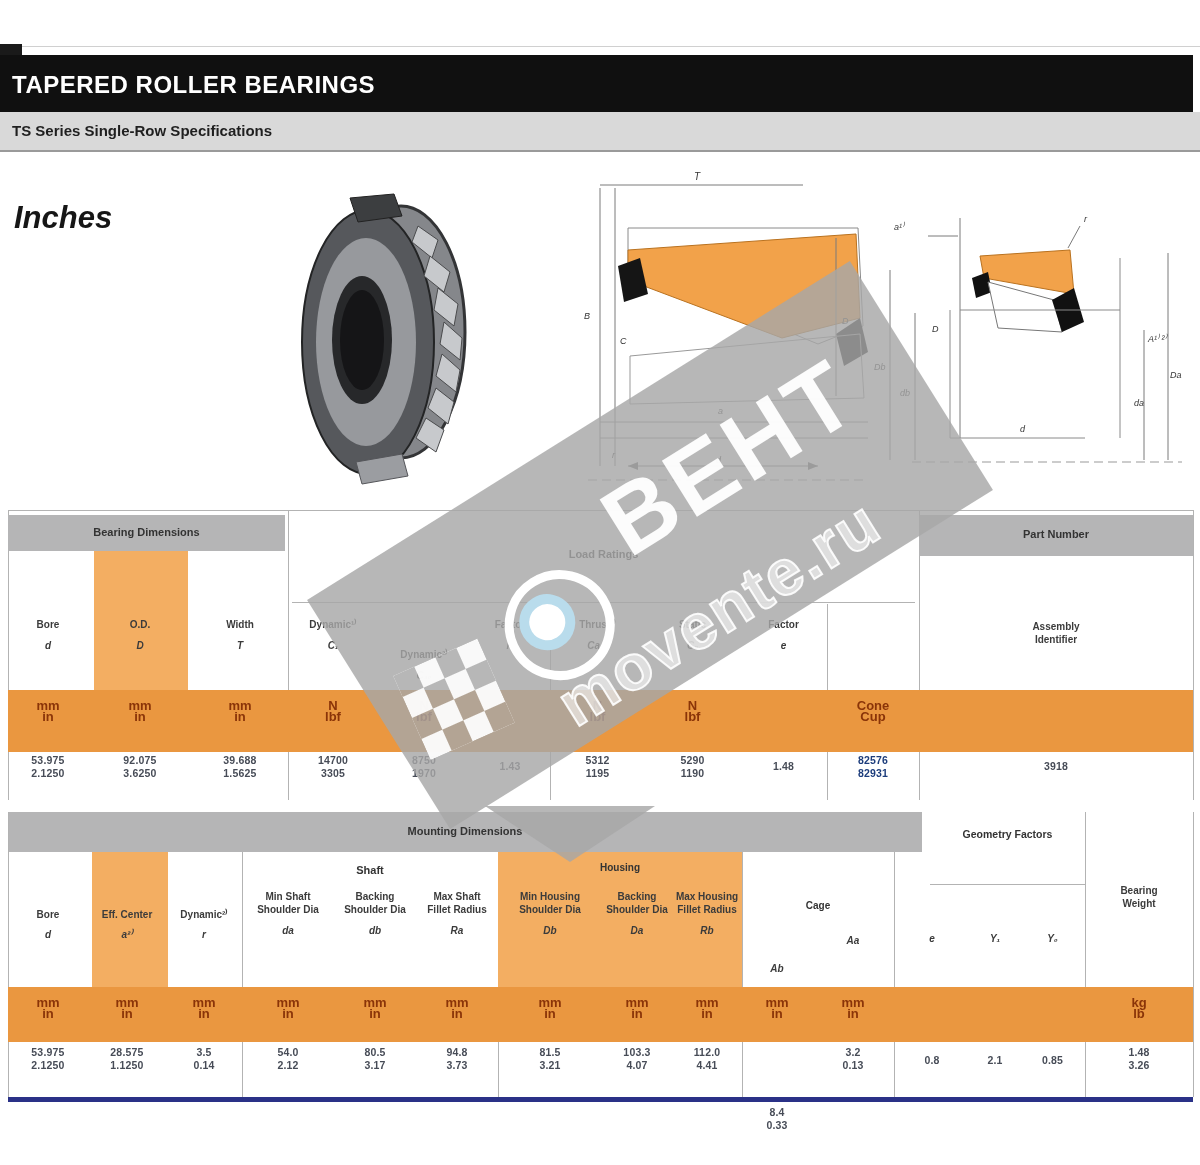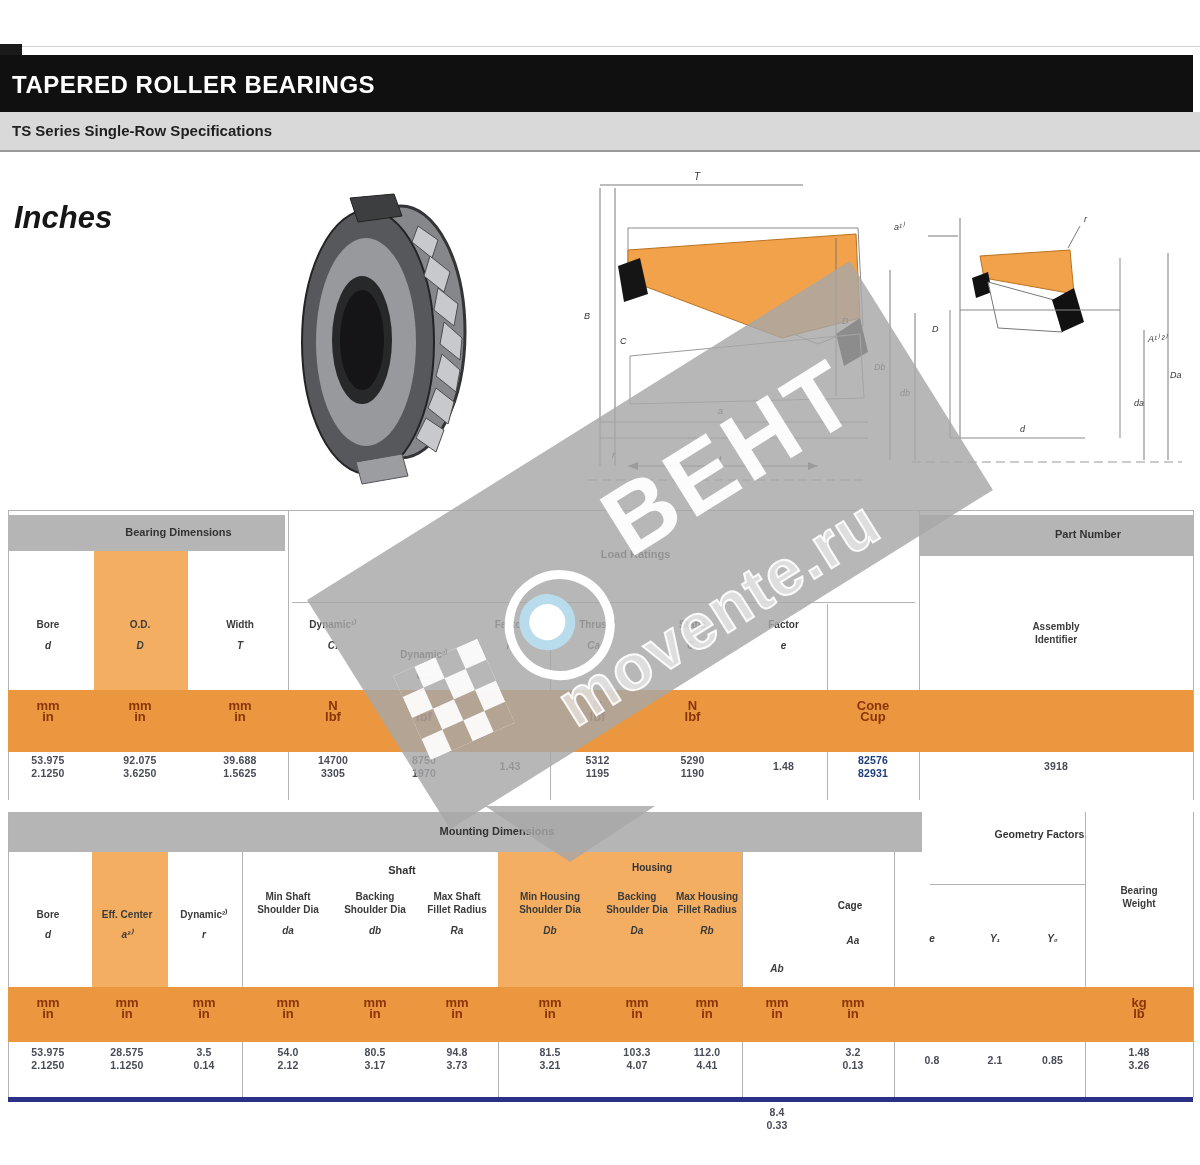--- a/index.html
+++ b/index.html
@@ -5,21 +5,21 @@
   html,body{margin:0;padding:0;background:#fff;}
   .page{position:relative;width:1200px;height:1165px;background:#fff;overflow:hidden;
         font-family:"Liberation Sans",sans-serif;}
   .abs{position:absolute;}
   .blackbar{background:#101010;}
   .title{color:#fff;font-weight:800;font-size:24px;letter-spacing:.5px;}
   .subbar{background:#d9d9d9;border-bottom:2px solid #9a9a9a;}
   .subtitle{color:#1f1f1f;font-weight:bold;font-size:15px;}
   .inches{color:#161616;font-weight:800;font-style:italic;font-size:31px;}
   .graybox{background:#b5b5b6;}
-  .gtxt{font-weight:bold;font-size:11px;color:#333;text-align:center;padding-left:32px;}
+  .gtxt{font-weight:bold;font-size:11px;color:#333;text-align:center;}
   .cell{position:absolute;text-align:center;}
   .cell span{display:block;}
   .h span{font-weight:bold;font-size:10px;line-height:13px;color:#3b3b3b;}
   .h .sym{font-style:italic;margin-top:8px;}
   .h2 .sym{margin-top:7px;}
   .u span{font-weight:bold;font-size:13px;line-height:11px;color:#8a3408;}
   .u span:first-child{margin-top:8px;}
   .v span{font-weight:bold;font-size:10.5px;line-height:13px;color:#474c57;letter-spacing:.2px;}
   .navy span{color:#1d3d7c;}
   .vline{position:absolute;width:1px;background:#b3b3b3;}

